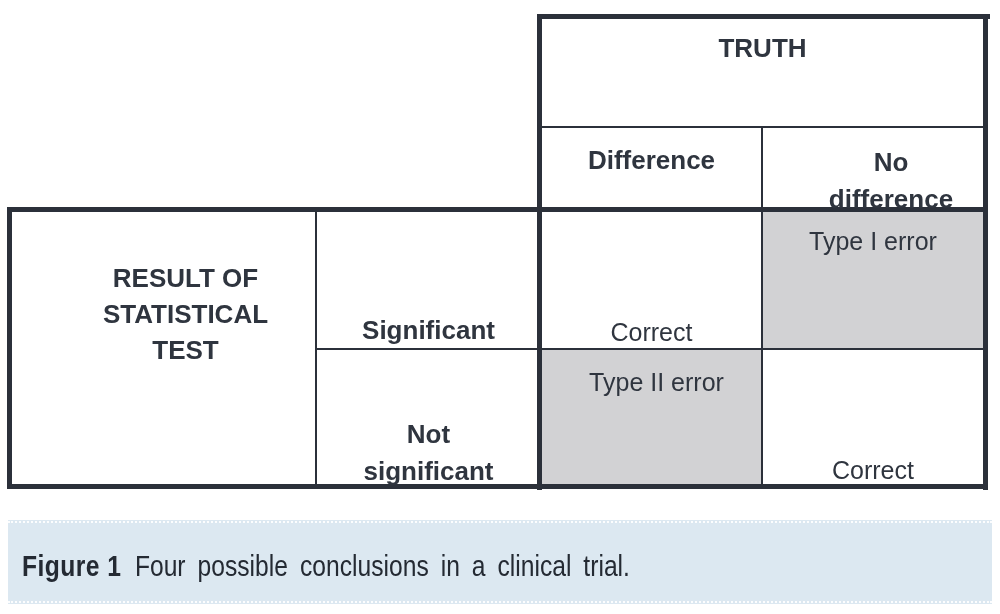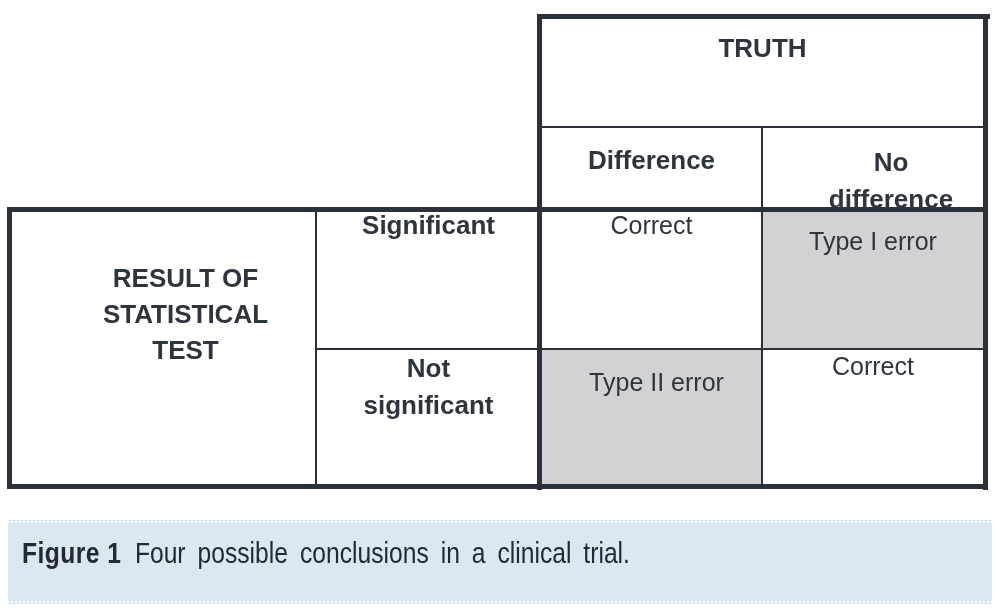--- a/index.html
+++ b/index.html
@@ -24,40 +24,40 @@
   
   .shade {
     position: absolute;
     background: #d2d2d4;
   }
   
   .cell {
     position: absolute;
     display: flex;
     justify-content: center;
-    align-items: flex-start;
+    align-items: flex-end;
     text-align: center;
     font-size: 25px;
     line-height: 1.3;
     color: #2f353f;
   }
   .cell.bold { font-weight: bold; }
   .cell.top  { align-items: flex-start; text-align: center; }
   .wrap-narrow { display: inline-block; max-width: 160px; }
   .wrap-result { display: inline-block; max-width: 210px; line-height: 36px; }
   
   .caption-bar {
     position: absolute;
     left: 8px;
     top: 520px;
     width: 984px;
     height: 84px;
     background: #dce8f1;
     box-sizing: border-box;
-    padding: 17px 0 0 14px;
+    padding: 30px 0 0 14px;
   }
   .caption-edges {
     position: absolute;
     left: 0; right: 0; top: 1px; bottom: 1px;
     border-top: 2px dotted rgba(255,255,255,0.9);
     border-bottom: 2px dotted rgba(255,255,255,0.9);
     pointer-events: none;
   }
   .caption-line {
     display: inline-block;

